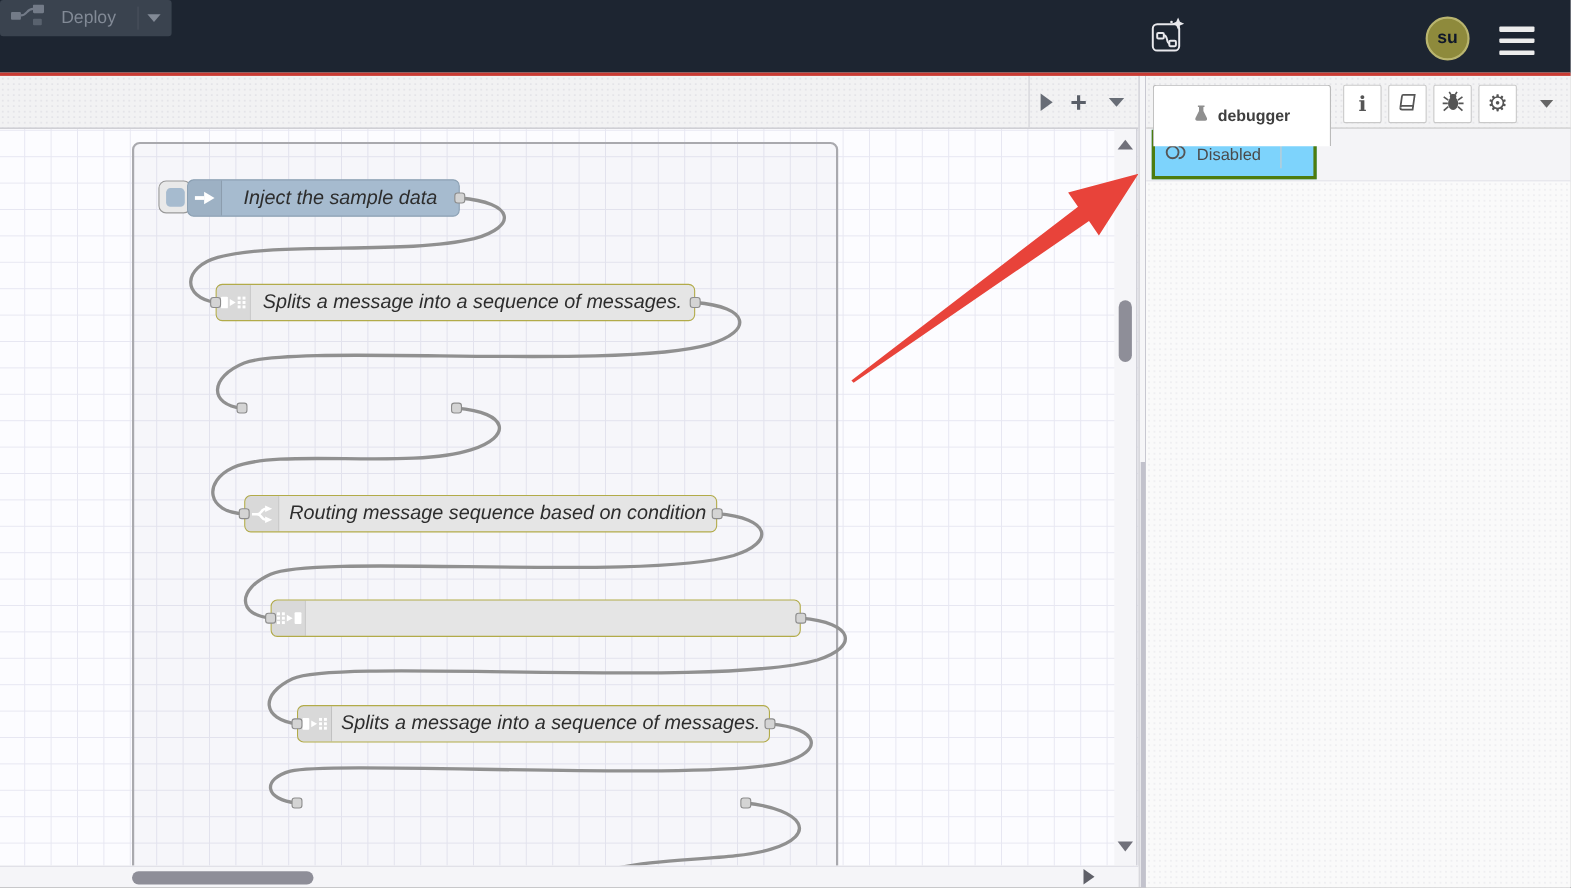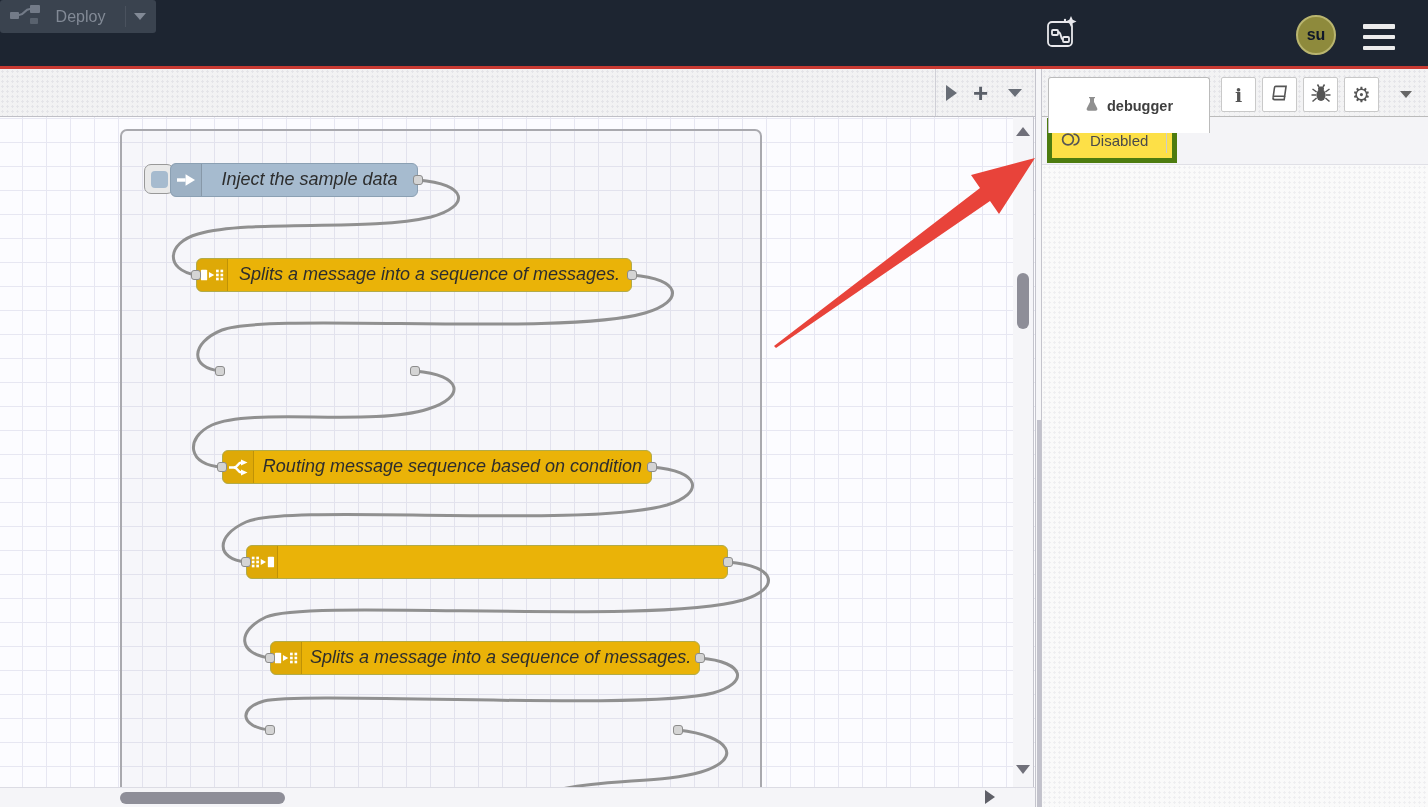--- a/index.html
+++ b/index.html
@@ -37,21 +37,21 @@
   #grid{position:absolute;left:0;top:117px;width:1035px;height:670px;background-color:#fcfcff;
         background-image:linear-gradient(#e7e7f2 1px,transparent 1px),
                          linear-gradient(90deg,#e7e7f2 1px,transparent 1px);
         background-size:24px 24px;background-position:-2px 1px;}
   #group-box{position:absolute;left:120px;top:129px;width:642px;height:690px;border:2px solid #a9a9ae;
              border-radius:7px;background:rgba(130,130,160,0.05);box-sizing:border-box;}
   #wires{position:absolute;left:0;top:0;z-index:2;pointer-events:none;}
   .node{position:absolute;height:34px;border:1.5px solid;border-radius:6px;display:flex;z-index:3;
         box-sizing:border-box;}
   .node.inject{background:#a6bbcf;border-color:#8ba0b3;}
-  .node.yellow{background:#eab308;border-color:#b2ab49;}
+  .node.yellow{background:#e5e5e5;border-color:#b2ab49;}
   .nicon{width:30px;display:flex;align-items:center;justify-content:center;
          border-right:1px solid rgba(0,0,0,0.14);background:rgba(0,0,0,0.05);
          border-radius:4px 0 0 4px;}
   .nlabel{flex:1;text-align:center;font-style:italic;font-size:18px;color:#2d2d2d;line-height:31px;
           white-space:nowrap;overflow:hidden;padding:0 8px;}
   .port{position:absolute;width:10px;height:10px;background:#d4d4d4;border:1.5px solid #8c8c8c;
         border-radius:3px;z-index:4;box-sizing:border-box;}
   #inject-button{position:absolute;left:144px;top:164px;width:30px;height:30px;background:#e9e9e9;
                  border:1.5px solid #999;border-radius:7px;z-index:2;box-sizing:border-box;
                  display:flex;align-items:center;justify-content:center;}
@@ -86,22 +86,22 @@
                 align-items:center;justify-content:center;gap:8px;box-sizing:border-box;z-index:2;}
   #debugger-tab .tlabel{font-weight:bold;font-size:14.5px;color:#3f3f3f;}
   #sb-buttons{position:absolute;left:179px;top:8px;display:flex;gap:6px;align-items:center;}
   .sq-btn{width:35px;height:35px;background:#fff;border:1px solid #c9c9c9;border-radius:2px;
           display:flex;align-items:center;justify-content:center;box-sizing:border-box;color:#555;}
   .info-glyph{font-family:"DejaVu Serif",serif;font-weight:bold;font-size:19px;color:#555;}
   .gear-glyph{font-size:21px;color:#555;line-height:21px;}
   #sb-collapse{margin-left:15px;}
   #sb-toolbar{position:absolute;left:0;top:48px;width:386px;height:48px;background:#f4f4f7;
               border-bottom:1px solid #e0e0e6;box-sizing:border-box;}
-  #highlight-box{position:absolute;left:5px;top:1px;width:130px;height:45px;border:5px solid #4d7c0f;
-                 box-sizing:border-box;display:flex;align-items:center;background:#fde047;}
+  #highlight-box{position:absolute;left:5px;top:1px;width:150px;height:45px;border:3px solid #4d7c0f;
+                 box-sizing:border-box;display:flex;align-items:center;background:#7dd3fc;}
   #disabled-btn{display:flex;align-items:center;gap:8px;padding-left:9px;color:#4a4a4a;font-size:15px;}
   #disabled-vdiv{width:1px;height:24px;background:#ccc;margin-left:10px;}
   #sb-content{position:absolute;left:0;top:96px;width:386px;height:642px;background:#fafafa;
               background-image:radial-gradient(circle,rgba(110,110,140,.08) 1px,transparent 1.2px);
               background-size:5px 5px;}
 </style>
 </head>
 <body>
 
 <div id="stage">

